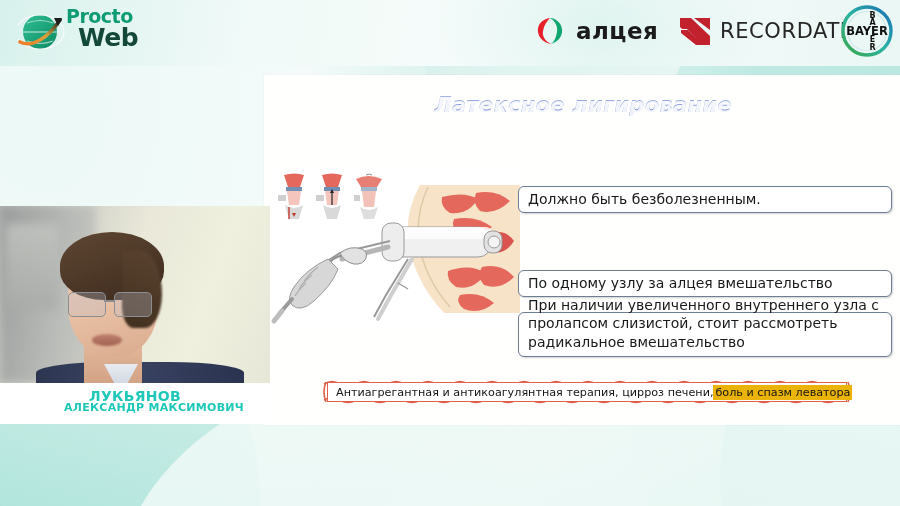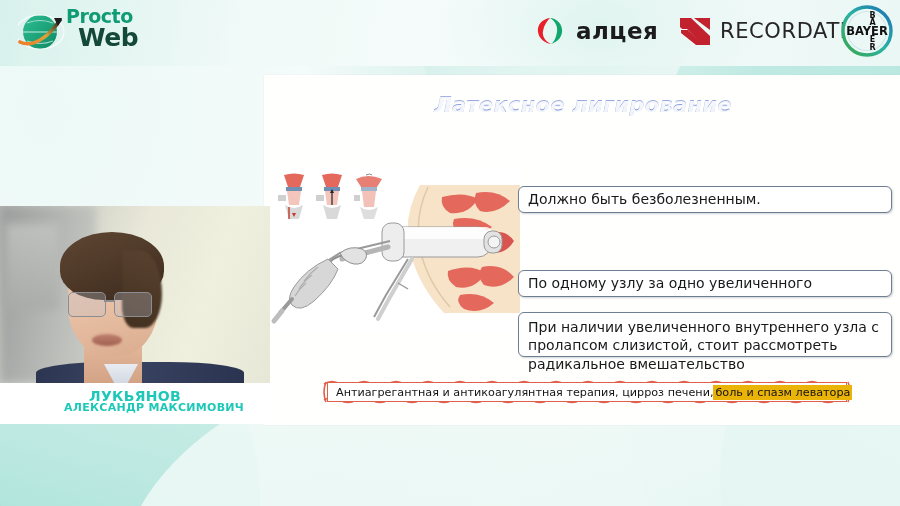--- a/index.html
+++ b/index.html
@@ -69,21 +69,21 @@
 
   
   .stmt{position:absolute;background:#ffffff;border:1px solid #6f7f93;border-radius:6px;
         box-shadow:1px 1px 2px rgba(80,90,105,.28);
         font-size:14px;color:#18191b;line-height:1.32;
         padding:5px 8px 5px 9px;box-sizing:border-box;
         font-family:"DejaVu Sans",sans-serif;}
   .s1{left:254px;top:111px;width:374px;height:27px;display:flex;align-items:center;}
   .s2{left:254px;top:153px;width:374px;height:27px;display:flex;align-items:center;}
   .s3{left:254px;top:195px;width:374px;height:27px;display:flex;align-items:center;}
-  .s4{left:254px;top:237px;width:374px;height:45px;display:flex;align-items:flex-start;}
+  .s4{left:254px;top:237px;width:374px;height:45px;display:flex;align-items:flex-end;}
 
   
   .redbox-wrap{position:absolute;left:58px;top:303px;width:530px;height:28px;}
   .redbox-inner{position:absolute;left:5px;top:4px;right:5px;bottom:4px;
       background:#ffffff;border:1px solid #e0604a;
       display:flex;align-items:center;padding-left:8px;box-sizing:border-box;
       font-family:"DejaVu Sans",sans-serif;font-size:11.2px;color:#141414;white-space:nowrap;}
   .hl{background:#eab308;padding:1px 2px;}
 
   
@@ -290,21 +290,21 @@
         <path d="M128 116 l10 6" stroke="#9a9a9a" stroke-width="1.4"></path>
 
         <path d="M70 86 q10 -8 22 -4 q6 3 4 9 q-3 7 -12 6 q-10 -2 -14 -11 Z" fill="#e2e2e2" stroke="#8f8f8f" stroke-width="1"></path>
       </svg>
     </div>
 
     <div class="stmt s1">
       <span>Должно быть безболезненным.</span>
     </div>
     <div class="stmt s3">
-      <span>По одному узлу за одно увеличенного</span>
+      <span>По одному узлу за алцея вмешательство</span>
     </div>
     <div class="stmt s4">
       <span>При наличии увеличенного внутреннего узла с пролапсом слизистой, стоит рассмотреть радикальное вмешательство</span>
     </div>
 
     <div class="redbox-wrap">
       <svg width="530" height="28" viewBox="0 0 530 28" style="position:absolute;left:0;top:0;">
         <path d="M2 6 q8 -5 16 0 q8 5 16 0 q8 -5 16 0 q8 5 16 0 q8 -5 16 0 q8 5 16 0 q8 -5 16 0 q8 5 16 0
                  q8 -5 16 0 q8 5 16 0 q8 -5 16 0 q8 5 16 0 q8 -5 16 0 q8 5 16 0 q8 -5 16 0 q8 5 16 0
                  q8 -5 16 0 q8 5 16 0 q8 -5 16 0 q8 5 16 0 q8 -5 16 0 q8 5 16 0 q8 -5 16 0 q8 5 16 0

